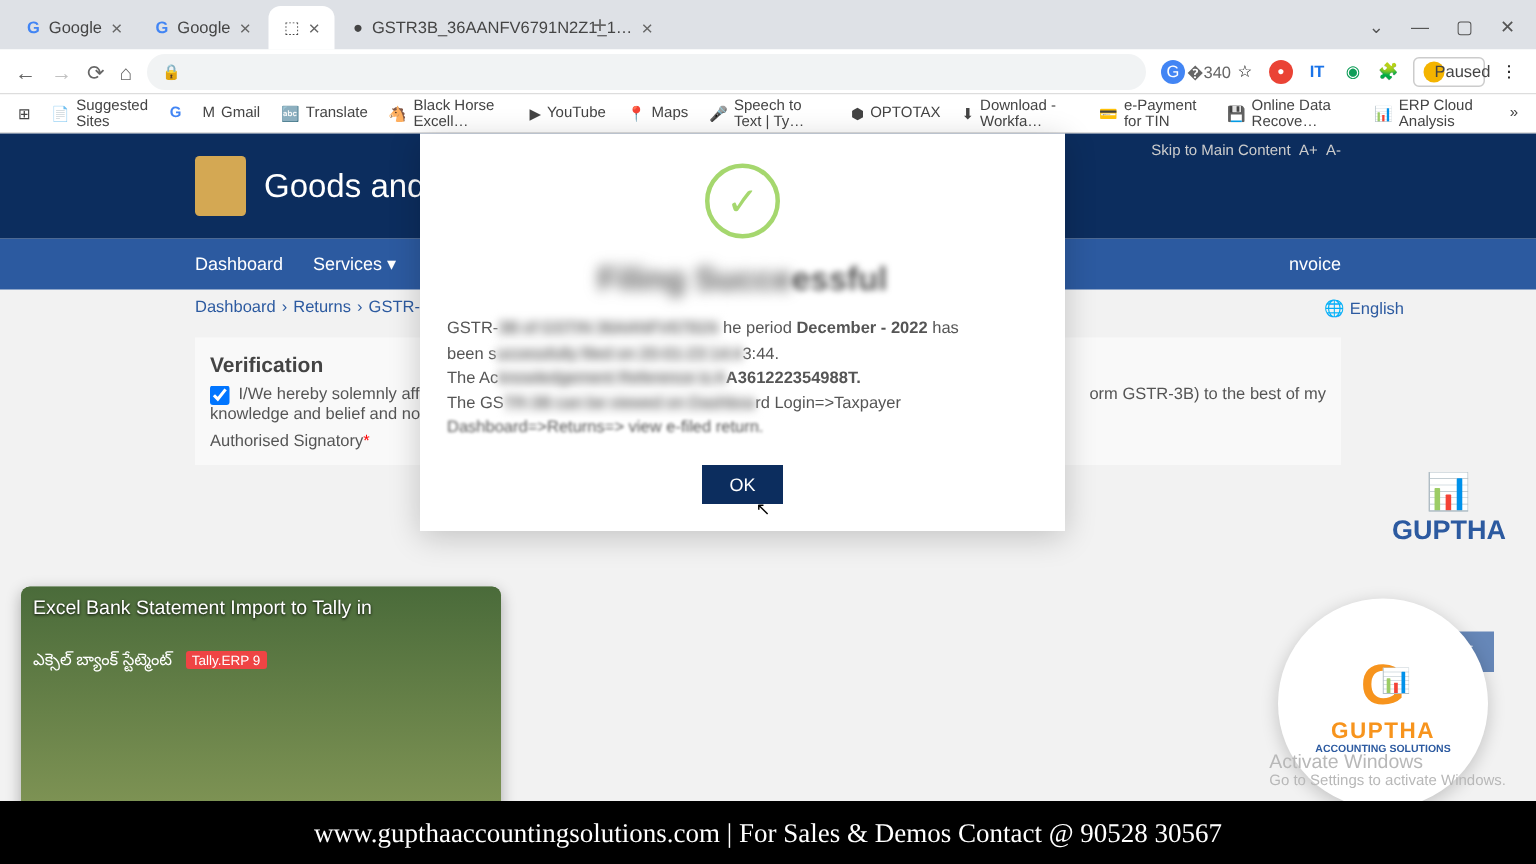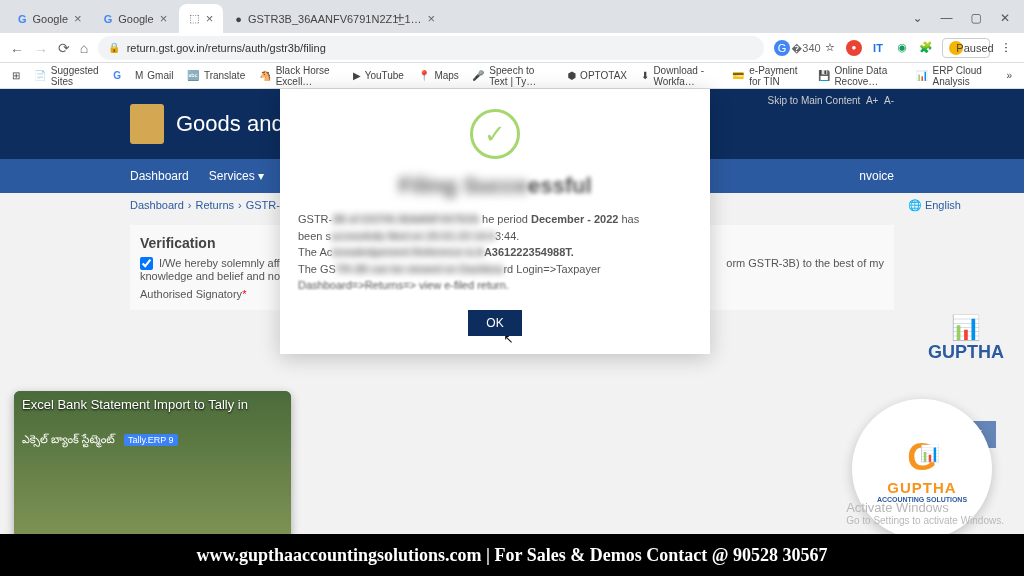--- a/index.html
+++ b/index.html
@@ -19,44 +19,44 @@
 .bm-bar{height:26px;background:#fff;display:flex;align-items:center;padding:0 12px;gap:14px;font-size:10px;color:#444;border-bottom:1px solid #ddd}
 .bm{display:flex;align-items:center;gap:4px}
 .page{background:#f2f2f2;height:487px;position:relative}
 .gst-hdr{background:#0c2d5e;height:70px;padding:20px 130px;display:flex;align-items:center;position:relative}
 .gst-hdr .emblem{width:34px;height:40px;background:#d4a853;border-radius:3px;margin-right:12px}
 .gst-hdr h2{color:#fff;font-size:22px;font-weight:400}
 .skip{position:absolute;right:130px;top:6px;font-size:10px;color:#ccc}
 .nav2{background:#2c5aa0;height:34px;padding:0 130px;display:flex;align-items:center;gap:20px;font-size:12px;color:#fff}
 .crumb{padding:6px 130px;font-size:11px;color:#2c5aa0;display:flex;gap:4px}
 .crumb span{color:#2c5aa0}
-.eng{float:right;margin-right:63px;margin-top:-18px;font-size:11px;color:#2c5aa0}
+.eng{float:right;margin-right:88px;margin-top:-18px;font-size:11px;color:#2c5aa0}
 .verif{margin:8px 130px;background:#f9f9f9;padding:10px;font-size:11px;color:#555}
 .verif h4{font-size:14px;color:#444;margin-bottom:6px}
 .modal-back{position:absolute;top:0;left:280px;width:430px;background:#fff;box-shadow:0 4px 20px rgba(0,0,0,0.2);z-index:10;padding:20px 18px 18px}
 .check{width:50px;height:50px;border:3px solid #a5d76e;border-radius:50%;margin:0 auto 14px;display:flex;align-items:center;justify-content:center;color:#a5d76e;font-size:26px}
 .modal h3{text-align:center;font-size:22px;color:#555;margin-bottom:12px;filter:blur(2px)}
 .modal-body{font-size:11px;color:#555;line-height:1.5}
 .modal-body .blur{filter:blur(3px);background:#eee}
 .ok-btn{display:block;margin:16px auto 0;background:#0c2d5e;color:#fff;border:none;padding:6px 18px;font-size:12px;cursor:pointer}
 .cursor{position:absolute;bottom:8px;left:52%;font-size:12px}
 .side-logo{position:absolute;right:20px;top:225px;font-size:13px;font-weight:bold;text-align:center}
 .side-logo .g{color:#2c5aa0;font-size:18px}
-.thumb{position:absolute;left:14px;top:302px;width:277px;height:180px;background:#5b7c4a;border-radius:6px;box-shadow:0 3px 10px rgba(0,0,0,0.3);overflow:hidden}
+.thumb{position:absolute;left:14px;top:302px;width:320px;height:180px;background:#5b7c4a;border-radius:6px;box-shadow:0 3px 10px rgba(0,0,0,0.3);overflow:hidden}
 .thumb .title{position:absolute;top:6px;left:8px;right:8px;color:#fff;font-size:13px;font-weight:500;text-shadow:0 1px 2px #000;z-index:2}
 .thumb .bg{position:absolute;inset:0;background:linear-gradient(#4a6b3a,#8a9c5a);padding-top:50px}
 .thumb .tally{background:#1a3d6e;color:#fff;font-size:12px;padding:4px 8px;margin:36px 8px 4px;border-radius:3px}
 .thumb .dur{position:absolute;bottom:6px;right:6px;background:rgba(0,0,0,0.8);color:#fff;font-size:11px;padding:1px 5px;border-radius:2px}
 .circle-logo{position:absolute;right:32px;top:310px;width:140px;height:140px;background:#fff;border-radius:50%;box-shadow:0 3px 12px rgba(0,0,0,0.2);display:flex;flex-direction:column;align-items:center;justify-content:center}
 .circle-logo .gl{font-size:38px;font-weight:bold;color:#f7941d;position:relative}
 .circle-logo .gname{font-size:15px;font-weight:bold;color:#f7941d;letter-spacing:1px}
 .circle-logo .sub{font-size:7px;color:#2c5aa0;font-weight:bold}
 .act-win{position:absolute;right:20px;bottom:50px;color:#b8b8b8;font-size:13px;text-align:left}
 .act-win div:last-child{font-size:10px}
-.footer{position:absolute;bottom:0;left:0;right:0;height:42px;background:#000;color:#fff;display:flex;align-items:center;justify-content:center;font-size:18px;font-weight:bold;font-family:Georgia,serif}
+.footer{position:absolute;bottom:0;left:0;right:0;height:42px;background:#000;color:#fff;display:flex;align-items:center;justify-content:center;font-size:18px;font-weight:normal;font-family:Georgia,serif}
 .file-btn{position:absolute;right:28px;top:332px;background:#2c5aa0;color:#fff;font-size:10px;padding:8px 14px;opacity:0.7}
 </style>
 </head>
 <body>
 
 <div class="chrome-top">
   <div class="tab inactive">
       <span style="color:#4285f4;font-weight:bold">G</span>
       <span>Google</span>
       <span class="tab-close">×</span>
@@ -84,21 +84,20 @@
   </div>
 </div>
 
 <div class="addr-bar">
   <span class="nav-btn">←</span>
   <span class="nav-btn" style="opacity:.4">→</span>
   <span class="nav-btn">⟳</span>
   <span class="nav-btn">⌂</span>
   <div class="url-box">
       <span class="lock">🔒</span>
-      <span>return.gst.gov.in/returns/auth/gstr3b/filing</span>
     </div>
   <div class="ext-icons">
     <span style="background:#4285f4;color:#fff">G</span>
     <span style="color:#666">�340</span>
     <span>☆</span>
     <span style="background:#ea4335;color:#fff;font-size:8px">●</span>
     <span style="color:#1a73e8;font-weight:bold">IT</span>
     <span style="color:#0f9d58">◉</span>
     <span>🧩</span>
     <div class="paused">
@@ -174,21 +173,21 @@
       <span>The GS</span><span class="blur">TR-3B can be viewed on Dashboa</span><span>rd Login=&gt;Taxpayer</span><br>
       <span style="filter:blur(1px)">Dashboard=&gt;Returns=&gt; view e-filed return.</span><br>
     </div>
     <button class="ok-btn">OK</button>
     <span class="cursor">↖</span>
   </div>
 
   <div class="thumb">
     <div class="bg"></div>
     <div class="title"><span>Excel Bank Statement Import to Tally in</span><br></div>
-    <div style="position:absolute;top:42px;left:8px;color:#fff;font-size:11px">ఎక్సెల్ బ్యాంక్ స్టేట్మెంట్ &nbsp;&nbsp;<span style="background:#3b82f6;padding:1px 4px;border-radius:2px;font-size:9px">Tally.ERP 9</span></div>
+    <div style="position:absolute;top:42px;left:8px;color:#fff;font-size:11px">ఎక్సెల్ బ్యాంక్ స్టేట్మెంట్ &nbsp;&nbsp;<span style="background:#ef4444;padding:1px 4px;border-radius:2px;font-size:9px">Tally.ERP 9</span></div>
     <div class="tally">Tally ERP 9 కి అతి తక్కువ టైం లో</div>
     <div style="color:#fff;font-size:13px;padding:0 8px;font-weight:bold">ఎలా ఇంపోర్ట్ చేసుకోవాలి</div>
     <div style="color:#2a4d1a;font-size:8px;padding:4px 8px">ప్రతి అకౌంటెంట్ కి<br>ఉపయోగమయ్యే Tally Addon</div>
     <div style="position:absolute;bottom:22px;right:8px;color:#333;font-size:8px">డెమో కోసం పూర్తి వీడియో చూడండి</div>
     <div style="position:absolute;bottom:4px;left:6px;display:flex;gap:3px;align-items:center">
       <span style="background:#e1306c;color:#fff;font-size:7px;padding:1px 3px;border-radius:2px">FOLLOW US</span>
       <span style="width:12px;height:12px;background:#1877f2;border-radius:3px"></span>
       <span style="width:12px;height:12px;background:#e1306c;border-radius:3px"></span>
       <span style="width:12px;height:12px;background:#ff0000;border-radius:3px"></span>
       <span style="width:12px;height:12px;background:#0088cc;border-radius:50%"></span>

